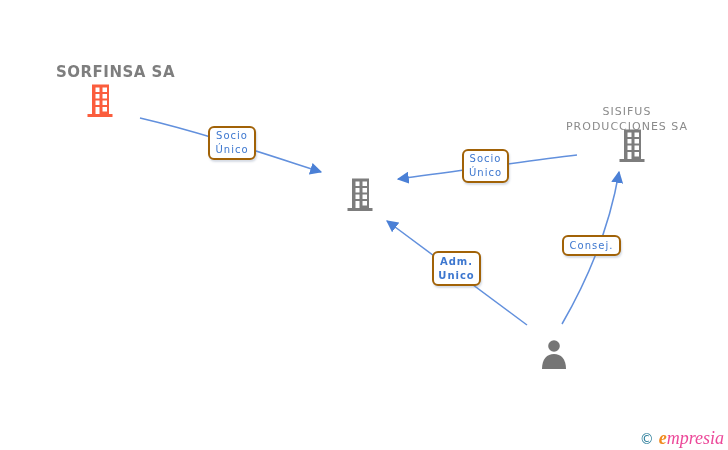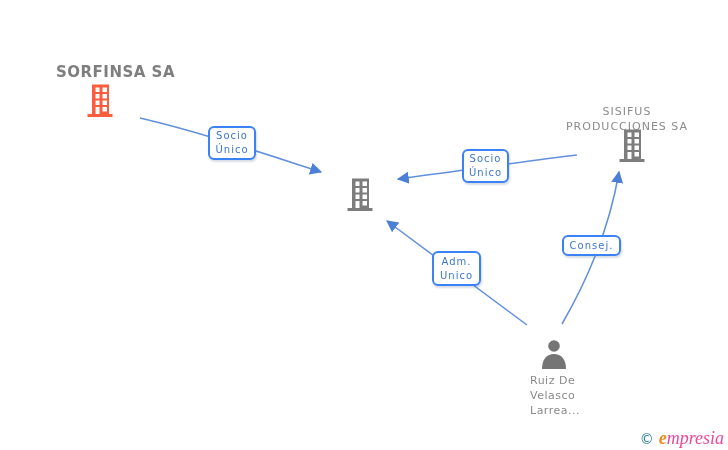--- a/index.html
+++ b/index.html
@@ -33,21 +33,21 @@
     color: #7e7e7e;
     font-size: 15px;
     letter-spacing: 0.5px;
   }
   .label-center { text-align: center; margin-top: 16px; }
   .node-icon { position: absolute; }
   .edge-label {
     position: absolute;
     box-sizing: border-box;
     background: #ffffff;
-    border: 2px solid #3b82f6;
+    border: 2px solid #a16207;
     border-radius: 6px;
     color: #3d77cf;
     font-size: 10px;
     line-height: 14px;
     text-align: center;
     letter-spacing: 1px;
     padding: 2px 3px;
     box-shadow: 1px 2px 2px rgba(110, 130, 160, 0.28);
     display: flex;
     flex-direction: column;
@@ -143,38 +143,33 @@
       <rect x="18.5" y="23" width="4.5" height="4.5" fill="#ffffff"></rect>
     </svg>
   </div>
 
   <div class="node-icon" style="left:539px; top:339px;">
     <svg width="30" height="30" viewBox="0 0 30 30" xmlns="http://www.w3.org/2000/svg">
       <circle cx="15" cy="7" r="5.8" fill="#757575"></circle>
       <path d="M3,30 C3,20 8,15 15,15 C22,15 27,20 27,30 Z" fill="#757575"></path>
     </svg>
   </div>
-  <div class="node-label" style="left:530px; top:373px; width:80px; letter-spacing:0.5px;">
-    <span class="line">Ruiz De</span>
-    <span class="line">Velasco</span>
-    <span class="line">Larrea...</span>
-  </div>
 
   <div class="edge-label" style="left:208px; top:126px; width:48px; height:34px;">
     <span class="line">Socio</span>
     <span class="line">Único</span>
   </div>
   <div class="edge-label" style="left:462px; top:149px; width:47px; height:34px;">
     <span class="line">Socio</span>
     <span class="line">Único</span>
   </div>
   <div class="edge-label" style="left:562px; top:235px; width:59px; height:21px;">
     <span class="line">Consej.</span>
   </div>
-  <div class="edge-label" style="left:432px; top:251px; width:49px; height:35px;">
+  <div class="edge-label" style="left:432px; top:251px; width:49px; height:35px;font-weight:bold;">
     <span class="line">Adm.</span>
     <span class="line">Unico</span>
   </div>
 
   <div id="brand-logo">
     <span id="brand-copyright">©</span>
     <span id="brand-word"><span class="brand-e">e</span><span class="brand-rest">mpresia</span></span>
   </div>
 
 </div>

